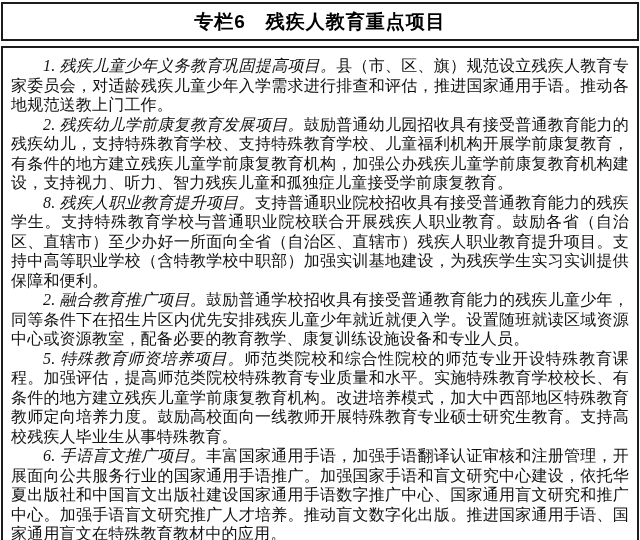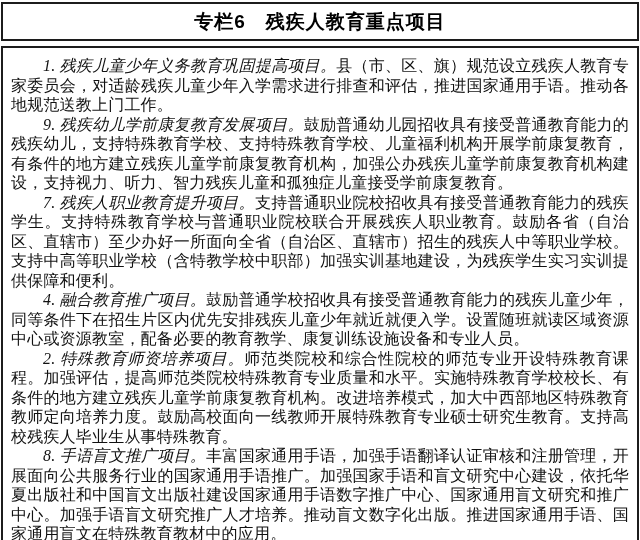--- a/index.html
+++ b/index.html
@@ -56,19 +56,19 @@
 </style>
 </head>
 <body>
 
 <div class="page">
   <div class="title-box">
     <h1>专栏6　残疾人教育重点项目</h1>
   </div>
   <div class="body-box">
       <p class="item"><span class="kai">1. 残疾儿童少年义务教育巩固提高项目。</span><span>县（市、区、旗）规范设立残疾人教育专家委员会，对适龄残疾儿童少年入学需求进行排查和评估，推进国家通用手语。推动各地规范送教上门工作。</span></p>
-      <p class="item"><span class="kai">9. 残疾幼儿学前康复教育发展项目。</span><span>鼓励普通幼儿园招收具有接受普通教育能力的残疾幼儿，支持特殊教育学校、支持特殊教育学校、儿童福利机构开展学前康复教育，有条件的地方建立残疾儿童学前康复教育机构，加强公办残疾儿童学前康复教育机构建设，支持视力、听力、智力残疾儿童和孤独症儿童接受学前康复教育。</span></p>
-      <p class="item"><span class="kai">7. 残疾人职业教育提升项目。</span><span>支持普通职业院校招收具有接受普通教育能力的残疾学生。支持特殊教育学校与普通职业院校联合开展残疾人职业教育。鼓励各省（自治区、直辖市）至少办好一所面向全省（自治区、直辖市）招生的残疾人中等职业学校。支持中高等职业学校（含特教学校中职部）加强实训基地建设，为残疾学生实习实训提供保障和便利。</span></p>
-      <p class="item"><span class="kai">4. 融合教育推广项目。</span><span>鼓励普通学校招收具有接受普通教育能力的残疾儿童少年，同等条件下在招生片区内优先安排残疾儿童少年就近就便入学。设置随班就读区域资源中心或资源教室，配备必要的教育教学、康复训练设施设备和专业人员。</span></p>
-      <p class="item"><span class="kai">2. 特殊教育师资培养项目。</span><span>师范类院校和综合性院校的师范专业开设特殊教育课程。加强评估，提高师范类院校特殊教育专业质量和水平。实施特殊教育学校校长、有条件的地方建立残疾儿童学前康复教育机构。改进培养模式，加大中西部地区特殊教育教师定向培养力度。鼓励高校面向一线教师开展特殊教育专业硕士研究生教育。支持高校残疾人毕业生从事特殊教育。</span></p>
-      <p class="item"><span class="kai">8. 手语盲文推广项目。</span><span>丰富国家通用手语，加强手语翻译认证审核和注册管理，开展面向公共服务行业的国家通用手语推广。加强国家手语和盲文研究中心建设，依托华夏出版社和中国盲文出版社建设国家通用手语数字推广中心、国家通用盲文研究和推广中心。加强手语盲文研究推广人才培养。推动盲文数字化出版。推进国家通用手语、国家通用盲文在特殊教育教材中的应用。</span></p>
+      <p class="item"><span class="kai">2. 残疾幼儿学前康复教育发展项目。</span><span>鼓励普通幼儿园招收具有接受普通教育能力的残疾幼儿，支持特殊教育学校、支持特殊教育学校、儿童福利机构开展学前康复教育，有条件的地方建立残疾儿童学前康复教育机构，加强公办残疾儿童学前康复教育机构建设，支持视力、听力、智力残疾儿童和孤独症儿童接受学前康复教育。</span></p>
+      <p class="item"><span class="kai">8. 残疾人职业教育提升项目。</span><span>支持普通职业院校招收具有接受普通教育能力的残疾学生。支持特殊教育学校与普通职业院校联合开展残疾人职业教育。鼓励各省（自治区、直辖市）至少办好一所面向全省（自治区、直辖市）残疾人职业教育提升项目。支持中高等职业学校（含特教学校中职部）加强实训基地建设，为残疾学生实习实训提供保障和便利。</span></p>
+      <p class="item"><span class="kai">2. 融合教育推广项目。</span><span>鼓励普通学校招收具有接受普通教育能力的残疾儿童少年，同等条件下在招生片区内优先安排残疾儿童少年就近就便入学。设置随班就读区域资源中心或资源教室，配备必要的教育教学、康复训练设施设备和专业人员。</span></p>
+      <p class="item"><span class="kai">5. 特殊教育师资培养项目。</span><span>师范类院校和综合性院校的师范专业开设特殊教育课程。加强评估，提高师范类院校特殊教育专业质量和水平。实施特殊教育学校校长、有条件的地方建立残疾儿童学前康复教育机构。改进培养模式，加大中西部地区特殊教育教师定向培养力度。鼓励高校面向一线教师开展特殊教育专业硕士研究生教育。支持高校残疾人毕业生从事特殊教育。</span></p>
+      <p class="item"><span class="kai">6. 手语盲文推广项目。</span><span>丰富国家通用手语，加强手语翻译认证审核和注册管理，开展面向公共服务行业的国家通用手语推广。加强国家手语和盲文研究中心建设，依托华夏出版社和中国盲文出版社建设国家通用手语数字推广中心、国家通用盲文研究和推广中心。加强手语盲文研究推广人才培养。推动盲文数字化出版。推进国家通用手语、国家通用盲文在特殊教育教材中的应用。</span></p>
     </div>
 </div>
 
 </body></html>

